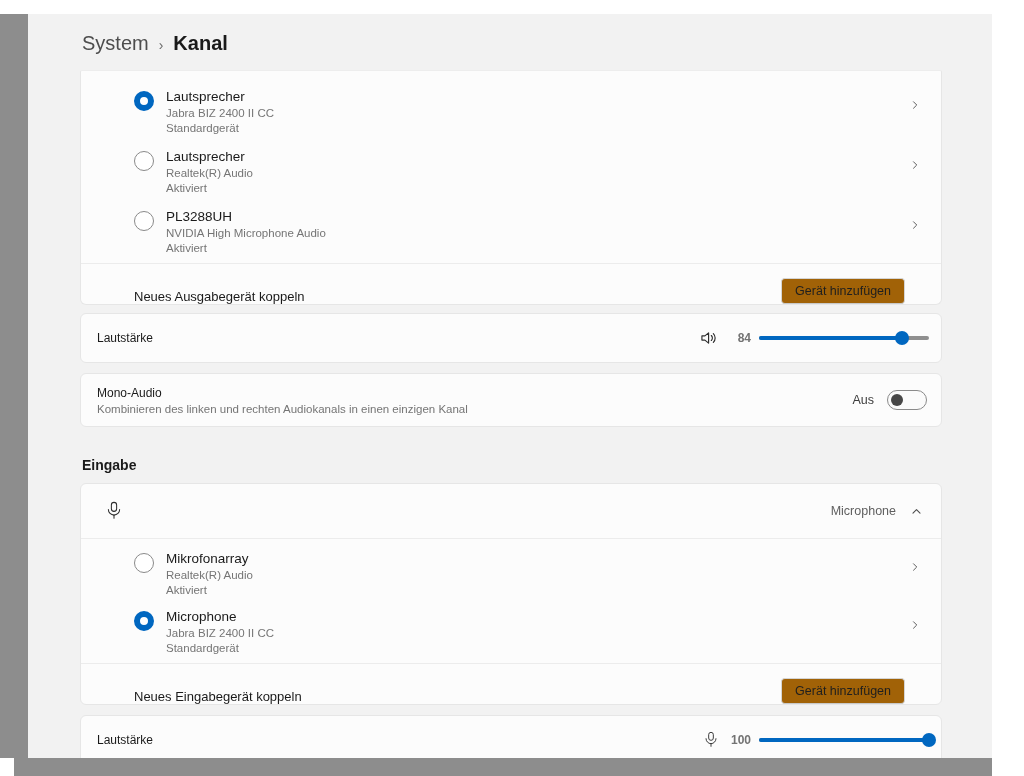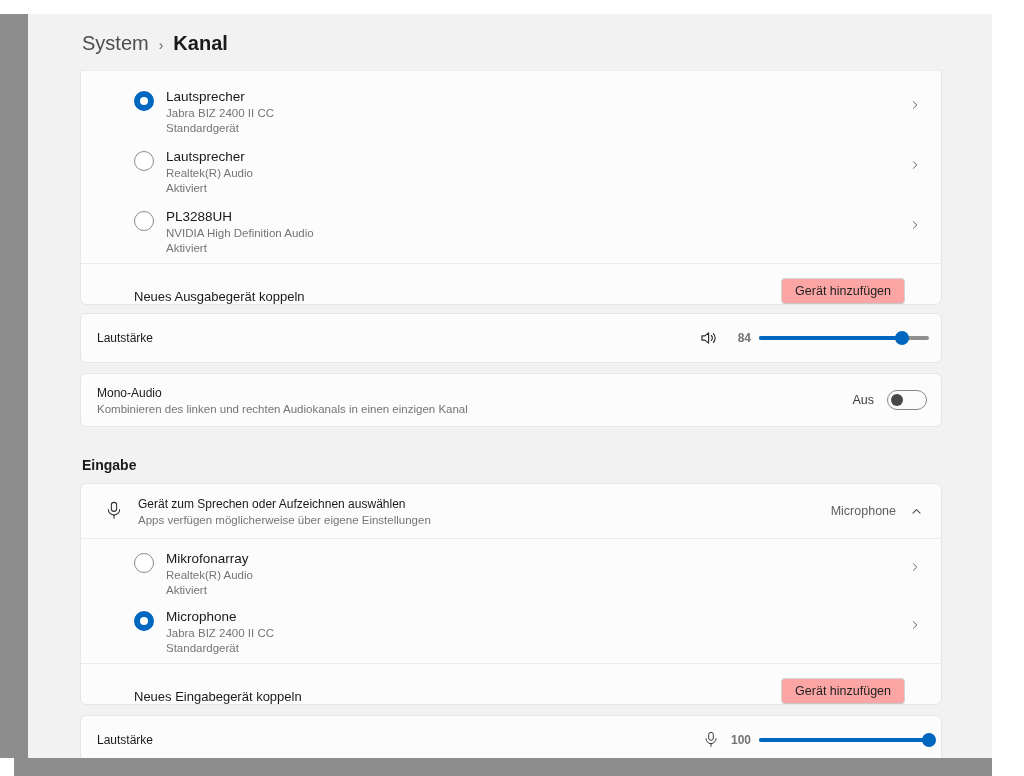--- a/index.html
+++ b/index.html
@@ -36,21 +36,21 @@
   .device-name { font-size:13.5px; color:#1a1a1a; }
   .device-detail, .device-status { font-size:11.5px; color:#757575; line-height:1.3; }
   .row-spacer { flex:1; }
   .chev { flex:0 0 auto; margin-top:10px; margin-right:4px; }
 
   .divider { height:1px; background:#ececec; width:100%; }
 
   .pair-row { display:flex; align-items:flex-end; height:40px; padding:0 36px 0 53px; }
   .pair-label { font-size:13px; color:#1a1a1a; }
   .btn {
-    margin-left:auto; background:#fca5a5; border:1px solid #d5d5d5; border-bottom-color:#c8c8c8;
+    margin-left:auto; background:#a16207; border:1px solid #d5d5d5; border-bottom-color:#c8c8c8;
     border-radius:4px; padding:5px 13px; font-size:12.5px; color:#1f1f1f;
     font-family:"Liberation Sans", sans-serif; cursor:pointer;
   }
 
   .simple-row { display:flex; align-items:center; padding:0 12px 0 16px; }
   .row-title { font-size:12px; color:#1a1a1a; }
   .row-sub { font-size:11.5px; color:#757575; margin-top:3px; }
 
   .vol-card { height:50px; margin-top:8px; }
   .vol-right { margin-left:auto; display:flex; align-items:center; gap:8px; }
@@ -121,21 +121,21 @@
         <svg width="12" height="12" viewBox="0 0 24 24">
             <path d="M9 5.5l6.5 6.5L9 18.5" fill="none" stroke="#5f5f5f" stroke-width="2" stroke-linecap="round" stroke-linejoin="round"></path>
           </svg>
       </span>
     </div>
 
     <div class="device-row">
       <span class="radio off"></span>
       <span class="device-text">
         <div class="device-name">PL3288UH</div>
-        <div class="device-detail">NVIDIA High Definition Audio</div>
+        <div class="device-detail">NVIDIA High Microphone Audio</div>
         <div class="device-status">Aktiviert</div>
       </span>
       <span class="row-spacer"></span>
       <span class="chev">
         <svg width="12" height="12" viewBox="0 0 24 24">
             <path d="M9 5.5l6.5 6.5L9 18.5" fill="none" stroke="#5f5f5f" stroke-width="2" stroke-linecap="round" stroke-linejoin="round"></path>
           </svg>
       </span>
     </div>
 
@@ -184,24 +184,20 @@
 
   <div class="card input-card">
     <div class="exp-header">
       <span class="exp-icon">
         <svg width="18" height="22" viewBox="0 0 24 28">
           <rect x="8.5" y="2.5" width="7" height="12" rx="3.5" fill="none" stroke="#2e2e2e" stroke-width="1.4"></rect>
           <path d="M4.5 12a7.5 7.5 0 0 0 15 0" fill="none" stroke="#2e2e2e" stroke-width="1.4" stroke-linecap="round"></path>
           <path d="M12 19.5v4" fill="none" stroke="#2e2e2e" stroke-width="1.4" stroke-linecap="round"></path>
         </svg>
       </span>
-      <span class="exp-texts">
-        <div class="row-title">Gerät zum Sprechen oder Aufzeichnen auswählen</div>
-        <div class="row-sub">Apps verfügen möglicherweise über eigene Einstellungen</div>
-      </span>
       <span class="exp-right">
         <span class="exp-selected">Microphone</span>
         <span>
           <svg width="13" height="13" viewBox="0 0 24 24">
               <path d="M5.5 15l6.5-6.5L18.5 15" fill="none" stroke="#4d4d4d" stroke-width="2" stroke-linecap="round" stroke-linejoin="round"></path>
             </svg>
         </span>
       </span>
     </div>
 

